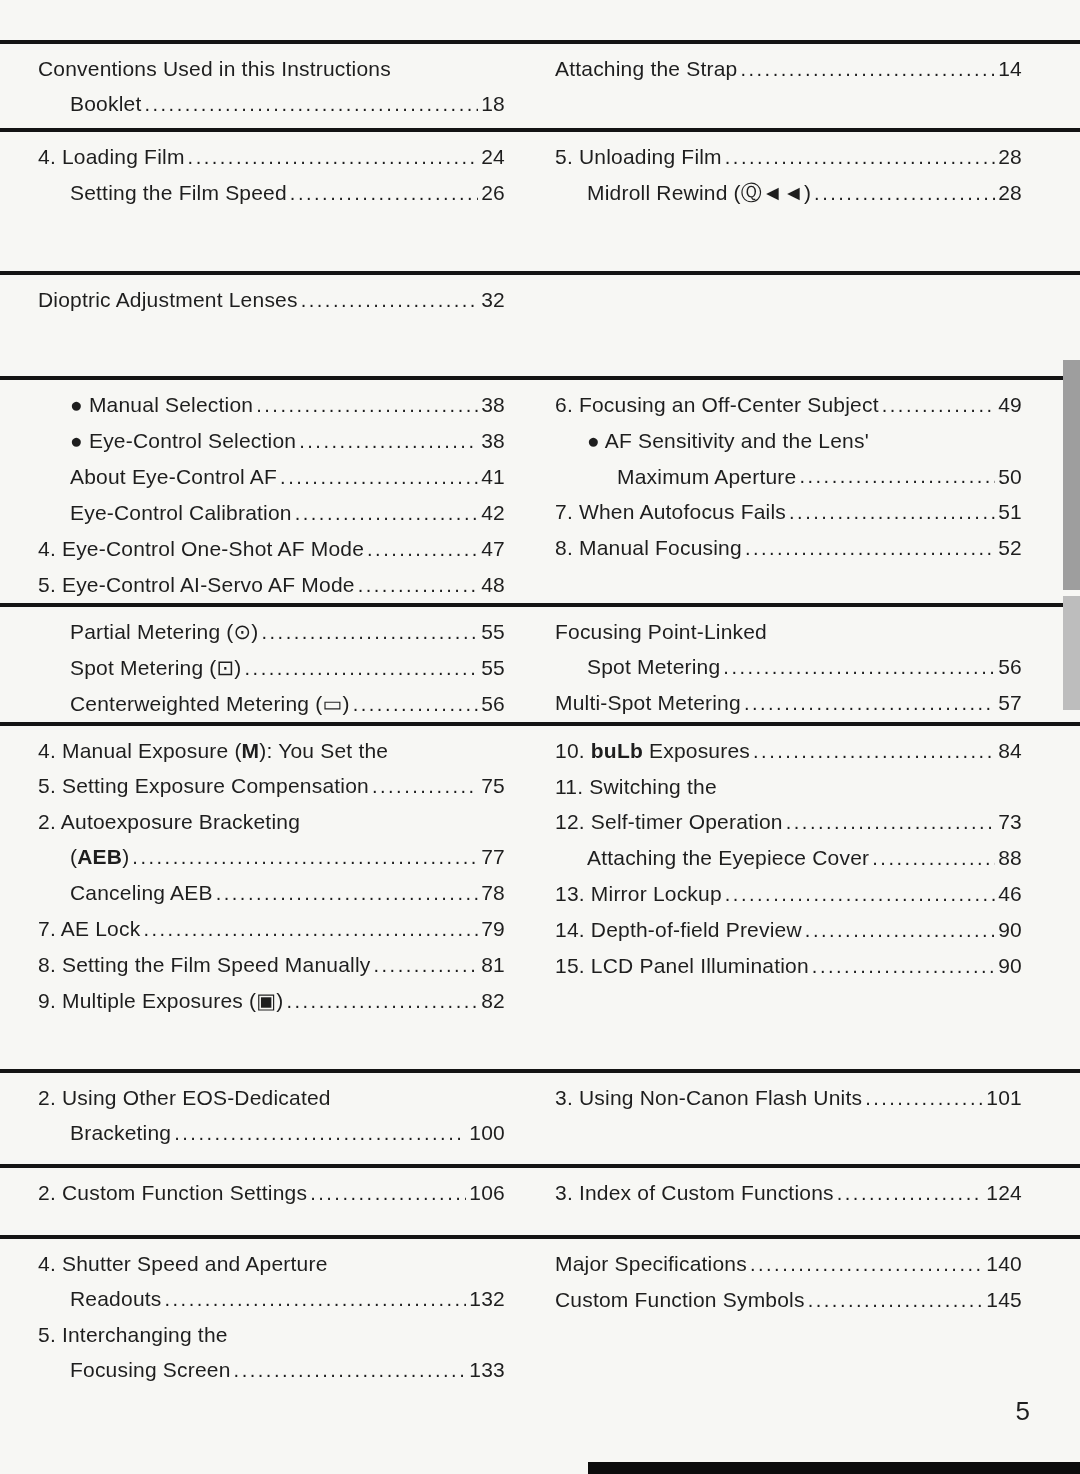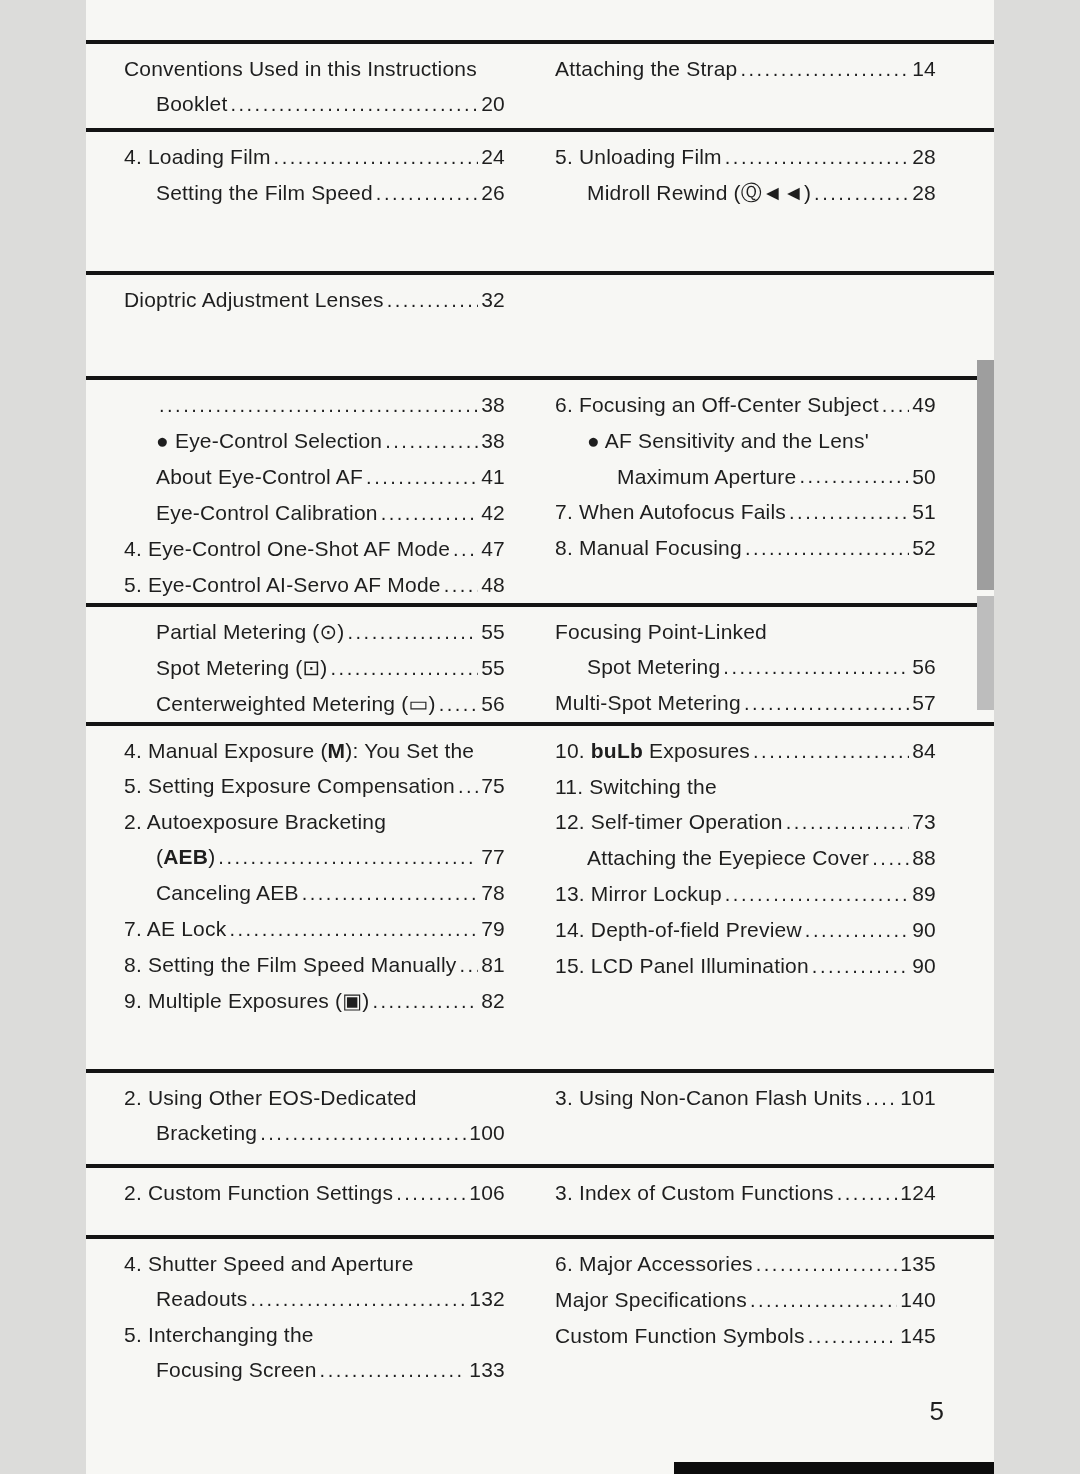--- a/index.html
+++ b/index.html
@@ -1,19 +1,19 @@
 <!DOCTYPE html>
 <html style="--background: #f7f7f4; --text: #1e1e1e; --rule: #141414; --edge_tab: #9e9e9e; --edge_tab_light: #bdbdbd; --bottom_bar: #0c0c0c;"><head>
 <meta charset="utf-8">
 <style>
   html,body{margin:0;padding:0;}
   body{background:#dcdcda;}
   .page{
     position:relative;
-    width:908px;height:1474px;
+    width:1080px;height:1474px;
     margin:0 auto;
     background:var(--background,#f7f7f4);
     overflow:hidden;
     font-family:"Liberation Sans",sans-serif;
     color:var(--text,#1e1e1e);
     -webkit-font-smoothing:antialiased;
   }
   #sections{padding-top:40px;}
   .toc-section{
     display:flex;gap:50px;
@@ -67,21 +67,21 @@
 <div class="page">
   <div id="sections">
       <section class="toc-section sec-0">
         <div class="col left">
           <div class="toc-line i0">
             <span class="txt">Conventions Used in this Instructions</span>
           </div>
           <div class="toc-line i1">
             <span class="txt">Booklet</span>
             <span class="leader"></span>
-            <span class="pg">20</span>
+            <span class="pg">18</span>
           </div>
         </div>
         <div class="col right">
           <div class="toc-line i0">
             <span class="txt">Attaching the Strap</span>
             <span class="leader"></span>
             <span class="pg">14</span>
           </div>
         </div>
       </section>
@@ -117,20 +117,21 @@
             <span class="txt">Dioptric Adjustment Lenses</span>
             <span class="leader"></span>
             <span class="pg">32</span>
           </div>
         </div>
         <div class="col right"></div>
       </section>
       <section class="toc-section sec-3">
         <div class="col left">
           <div class="toc-line i1">
+            <span class="txt">● Manual Selection</span>
             <span class="leader"></span>
             <span class="pg">38</span>
           </div>
           <div class="toc-line i1">
             <span class="txt">● Eye-Control Selection</span>
             <span class="leader"></span>
             <span class="pg">38</span>
           </div>
           <div class="toc-line i1">
             <span class="txt">About Eye-Control AF</span>
@@ -267,21 +268,21 @@
             <span class="pg">73</span>
           </div>
           <div class="toc-line i1">
             <span class="txt">Attaching the Eyepiece Cover</span>
             <span class="leader"></span>
             <span class="pg">88</span>
           </div>
           <div class="toc-line i0">
             <span class="txt">13. Mirror Lockup</span>
             <span class="leader"></span>
-            <span class="pg">89</span>
+            <span class="pg">46</span>
           </div>
           <div class="toc-line i0">
             <span class="txt">14. Depth-of-field Preview</span>
             <span class="leader"></span>
             <span class="pg">90</span>
           </div>
           <div class="toc-line i0">
             <span class="txt">15. LCD Panel Illumination</span>
             <span class="leader"></span>
             <span class="pg">90</span>
@@ -336,25 +337,20 @@
           <div class="toc-line i0">
             <span class="txt">5. Interchanging the</span>
           </div>
           <div class="toc-line i1">
             <span class="txt">Focusing Screen</span>
             <span class="leader"></span>
             <span class="pg">133</span>
           </div>
         </div>
         <div class="col right">
-          <div class="toc-line i0">
-            <span class="txt">6. Major Accessories</span>
-            <span class="leader"></span>
-            <span class="pg">135</span>
-          </div>
           <div class="toc-line i0">
             <span class="txt">Major Specifications</span>
             <span class="leader"></span>
             <span class="pg">140</span>
           </div>
           <div class="toc-line i0">
             <span class="txt">Custom Function Symbols</span>
             <span class="leader"></span>
             <span class="pg">145</span>
           </div>

